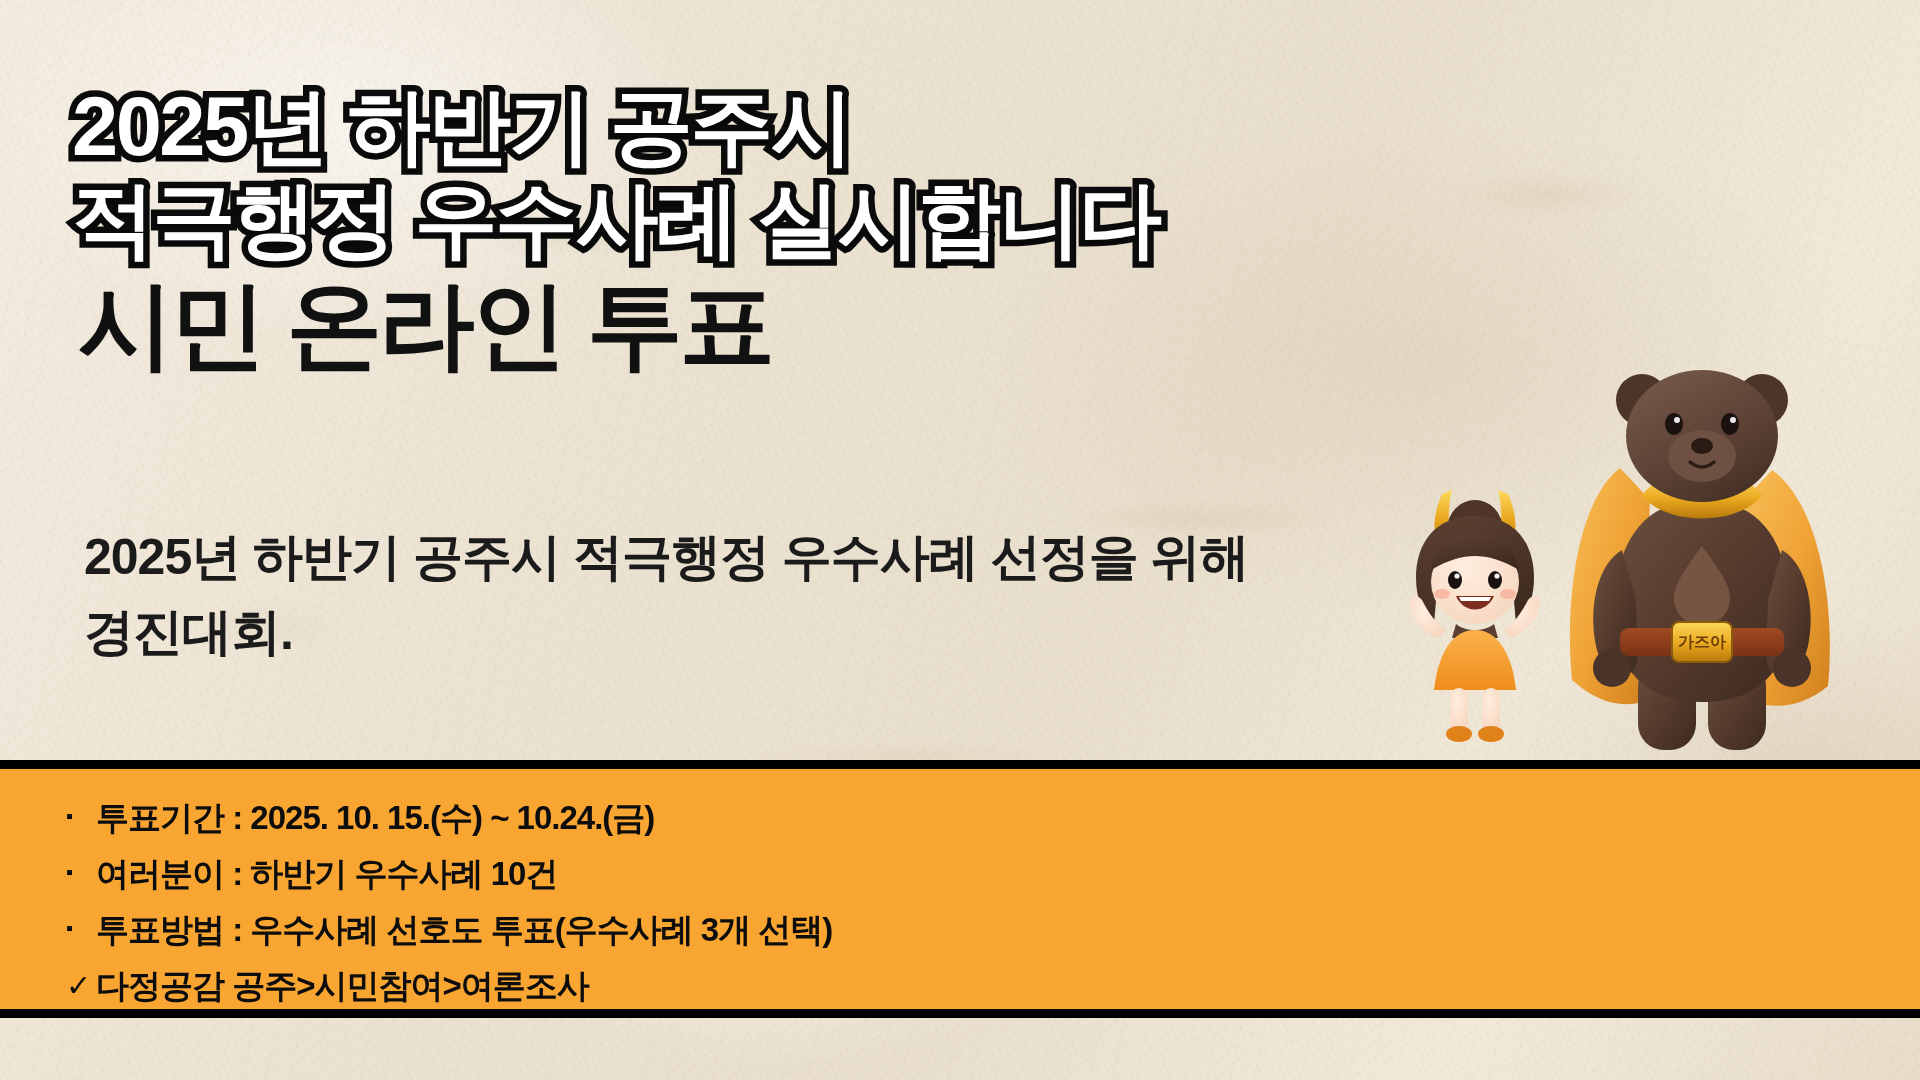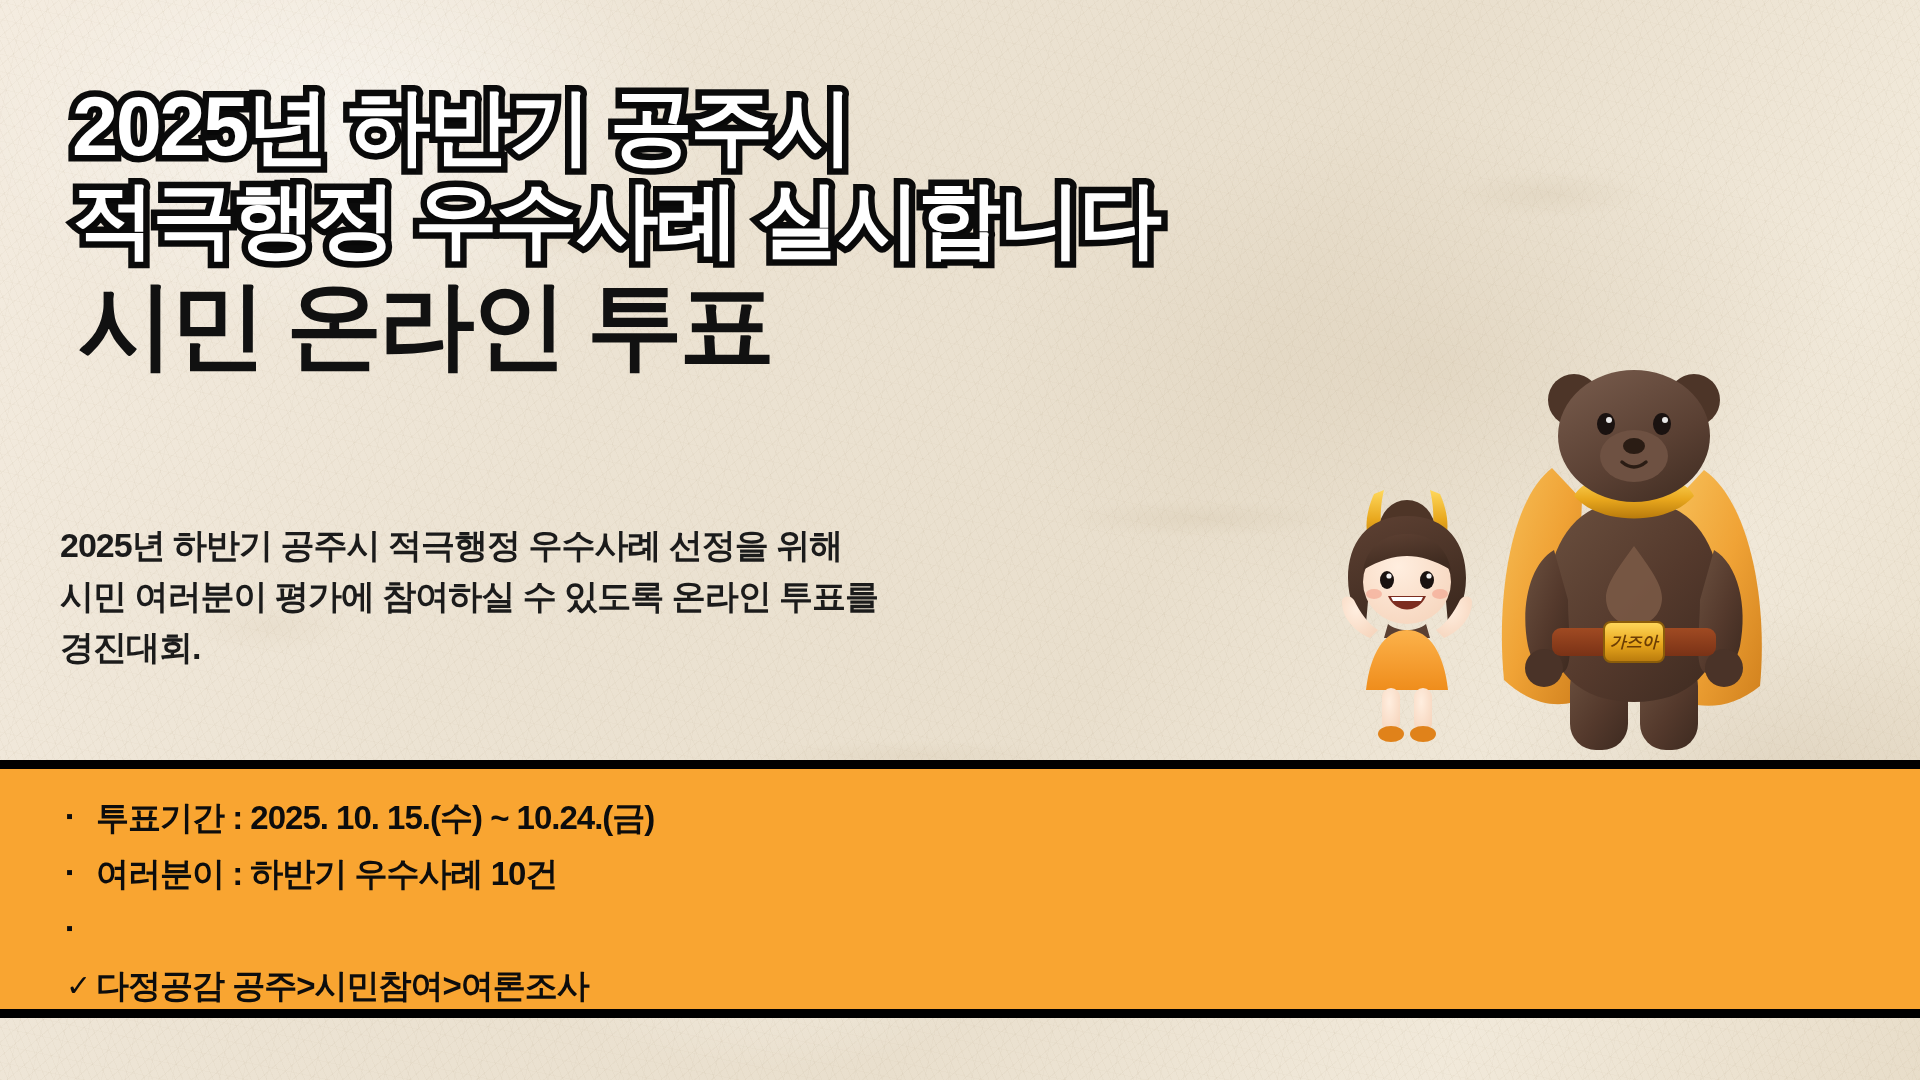--- a/index.html
+++ b/index.html
@@ -50,22 +50,22 @@
     white-space:nowrap;margin:0;
   }
   .h-out.l2{margin-top:10px;}
   .h-solid{
     font-size:96px;line-height:1;font-weight:700;letter-spacing:-3.5px;
     color:#111111;margin:16px 0 0 6px;white-space:nowrap;
   }
 
   
   .para{
-    position:absolute;left:60px;top:520px;z-index:5;
-    font-size:34px;line-height:1.50;font-weight:600;letter-spacing:-1px;
+    position:absolute;left:84px;top:520px;z-index:5;
+    font-size:50px;line-height:1.50;font-weight:600;letter-spacing:-1px;
     color:#1b1b1b;white-space:nowrap;
   }
   .para div{margin:0;padding:0;}
 
   
   .infobox{
     position:absolute;left:0;top:760px;width:1920px;height:258px;
     background:#f9a531;border-top:9px solid #000;border-bottom:9px solid #000;
     box-sizing:border-box;z-index:6;
     padding:24px 0 0 66px;
@@ -74,37 +74,36 @@
     display:flex;align-items:center;
     font-size:33px;font-weight:800;letter-spacing:-1px;color:#0d0d0d;
     height:50px;margin-bottom:6px;white-space:nowrap;
   }
   .infoline .bchar{display:inline-block;width:30px;flex:0 0 30px;font-size:26px;line-height:1;}
   .infoline .bchar.sq{font-size:20px;transform:translateY(-2px);}
   .infoline .bchar.ck{font-size:30px;font-weight:600;}
   .infoline .txt{display:inline-block;}
 
   
-  .mascots{position:absolute;left:1252px;top:350px;width:600px;height:430px;z-index:4;font-style:italic;}
+  .mascots{position:absolute;left:1320px;top:350px;width:600px;height:430px;z-index:4;}
   .mascots svg{display:block;}
 </style>
 </head>
 <body>
 
 <div id="poster">
 
   <div class="head-wrap">
     <div class="h-out l1">2025년 하반기 공주시</div>
     <div class="h-out l2">적극행정 우수사례 실시합니다</div>
     <div class="h-solid">시민 온라인 투표</div>
   </div>
 
   <div class="para">
     <div>2025년 하반기 공주시 적극행정 우수사례 선정을 위해</div>
-    <div>시민 여러분이 평가에 참여하실 수 있도록 온라인 투표를</div>
     <div>경진대회.</div>
   </div>
 
   <div class="mascots">
     <svg width="600" height="430" viewBox="0 0 600 430" xmlns="http://www.w3.org/2000/svg">
       <defs>
         <linearGradient id="furG" x1="0" y1="0" x2="1" y2="1">
           <stop offset="0%" stop-color="#6b503f"></stop>
           <stop offset="55%" stop-color="#54392c"></stop>
           <stop offset="100%" stop-color="#3d2a20"></stop>
@@ -225,20 +224,21 @@
     <div class="infoline">
       <span class="bchar sq">▪</span>
       <span class="txt">투표기간 : 2025. 10. 15.(수) ~ 10.24.(금)</span>
     </div>
     <div class="infoline">
       <span class="bchar sq">▪</span>
       <span class="txt">여러분이 : 하반기 우수사례 10건</span>
     </div>
     <div class="infoline">
       <span class="bchar sq">▪</span>
+      <span class="txt">투표방법 : 우수사례 선호도 투표(우수사례 3개 선택)</span>
     </div>
     <div class="infoline">
       <span class="bchar ck">✓</span>
       <span class="txt">다정공감 공주&gt;시민참여&gt;여론조사</span>
     </div>
   </div>
 
 </div>
 
 </body></html>

